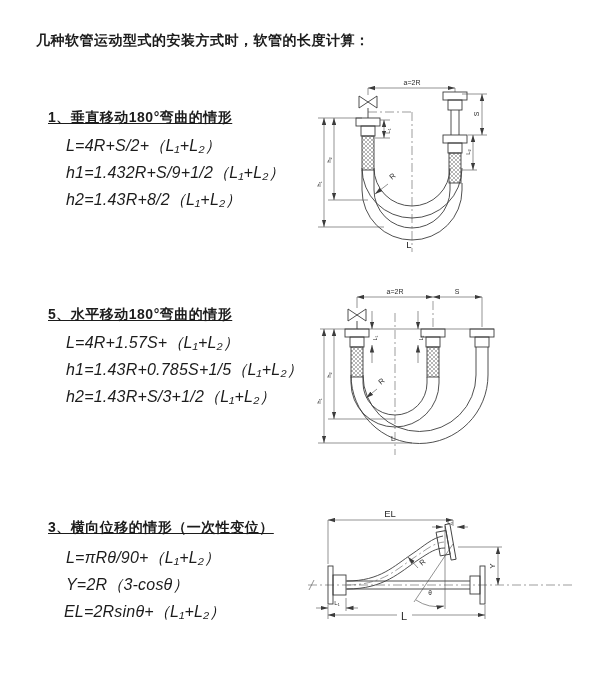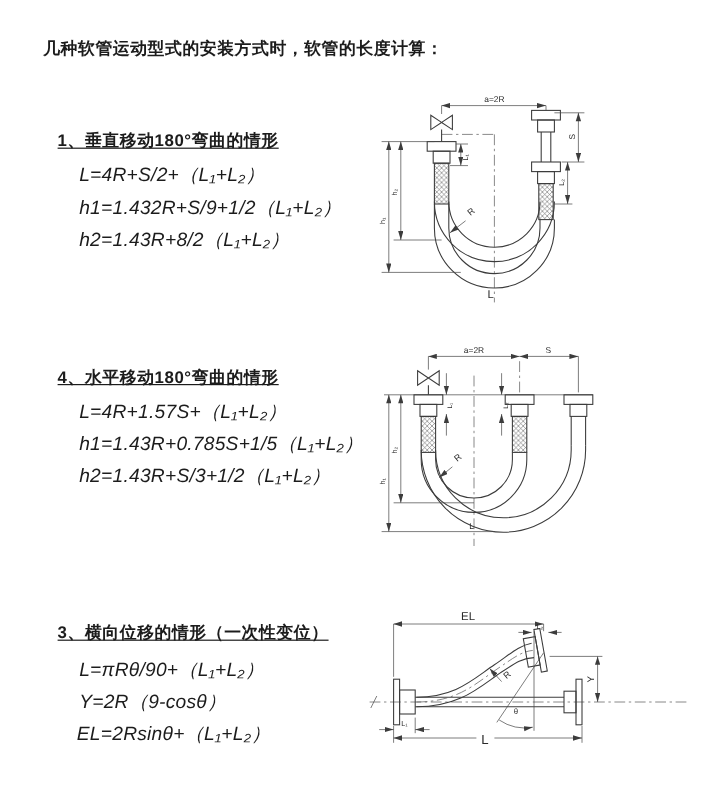--- a/index.html
+++ b/index.html
@@ -31,28 +31,28 @@
   </defs>
 </svg>
 
 <div class="title">几种软管运动型式的安装方式时，软管的长度计算：</div>
 
 <div class="h" style="left:48px;top:109px">1、垂直移动180°弯曲的情形</div>
 <div class="f" style="left:66px;top:136px">L=4R+S/2+（L₁+L₂）</div>
 <div class="f" style="left:66px;top:163px">h1=1.432R+S/9+1/2（L₁+L₂）</div>
 <div class="f" style="left:66px;top:190px">h2=1.43R+8/2（L₁+L₂）</div>
 
-<div class="h" style="left:48px;top:306px">4、水平移动180°弯曲的情形</div>
+<div class="h" style="left:48px;top:306px">5、水平移动180°弯曲的情形</div>
 <div class="f" style="left:66px;top:333px">L=4R+1.57S+（L₁+L₂）</div>
 <div class="f" style="left:66px;top:360px">h1=1.43R+0.785S+1/5（L₁+L₂）</div>
 <div class="f" style="left:66px;top:387px">h2=1.43R+S/3+1/2（L₁+L₂）</div>
 
 <div class="h" style="left:48px;top:519px">3、横向位移的情形（一次性变位）</div>
 <div class="f" style="left:66px;top:548px">L=πRθ/90+（L₁+L₂）</div>
-<div class="f" style="left:66px;top:575px">Y=2R（9-cosθ）</div>
+<div class="f" style="left:66px;top:575px">Y=2R（3-cosθ）</div>
 <div class="f" style="left:64px;top:602px">EL=2Rsinθ+（L₁+L₂）</div>
 
 <svg class="dia" style="left:312px;top:72px" width="286" height="192" viewBox="0 0 286 192">
 
   <line class="cl" x1="100" y1="40" x2="100" y2="180"></line>
   <line class="cl" x1="56" y1="40" x2="100" y2="40"></line>
 
   <g>
     <line class="thin" x1="56" y1="16" x2="143" y2="16" marker-start="url(#as)" marker-end="url(#ae)"></line>
     <line class="thin" x1="56" y1="16" x2="56" y2="23"></line>

